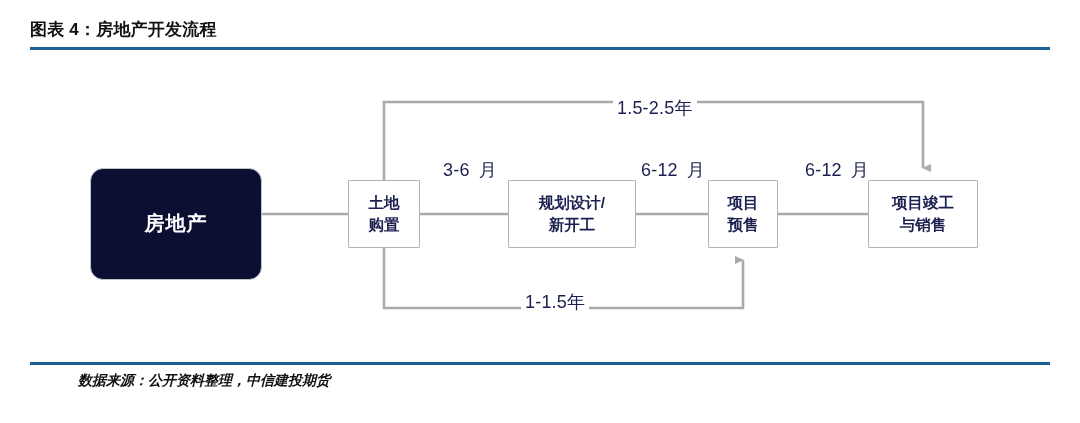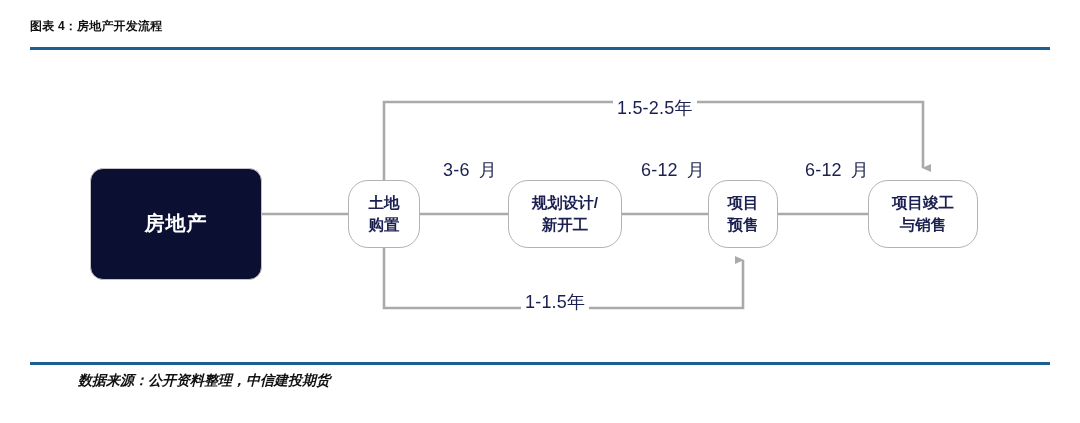--- a/index.html
+++ b/index.html
@@ -13,21 +13,21 @@
     position: relative;
     font-family: "Liberation Sans", "DejaVu Sans", sans-serif;
     overflow: hidden;
   }
 
   
   #exhibit-title {
     position: absolute;
     left: 30px;
     top: 18px;
-    font-size: 12px;
+    font-size: 17px;
     font-weight: bold;
     color: #111111;
     letter-spacing: 0.2px;
     white-space: nowrap;
   }
   #title-rule {
     position: absolute;
     left: 30px;
     top: 47px;
     width: 1020px;
@@ -73,21 +73,21 @@
 
   
   .node {
     position: absolute;
     box-sizing: border-box;
     display: flex;
     flex-direction: column;
     align-items: center;
     justify-content: center;
     border: 1.4px solid #b3b3b3;
-    border-radius: 20px;
+    border-radius: 1px;
     background: #ffffff;
     color: #1b2050;
     font-size: 15.5px;
     font-weight: bold;
     line-height: 1.42;
     text-align: center;
     white-space: nowrap;
   }
   .node.primary {
     background: #0b1033;
@@ -96,21 +96,21 @@
     color: #ffffff;
     font-size: 20px;
     line-height: 1.38;
     letter-spacing: 1px;
   }
   .node-line { display: block; }
 
   
   #node-root       { left: 90px;  top: 113px; width: 172px; height: 112px; }
   #node-land       { left: 348px; top: 125px; width: 72px;  height: 68px; }
-  #node-planning   { left: 508px; top: 125px; width: 114px; height: 68px; }
+  #node-planning   { left: 508px; top: 125px; width: 128px; height: 68px; }
   #node-presale    { left: 708px; top: 125px; width: 70px;  height: 68px; }
   #node-completion { left: 868px; top: 125px; width: 110px; height: 68px; }
 
   
   .edge-label {
     position: absolute;
     font-size: 18px;
     color: #1b2050;
     white-space: nowrap;
     letter-spacing: 0.2px;

